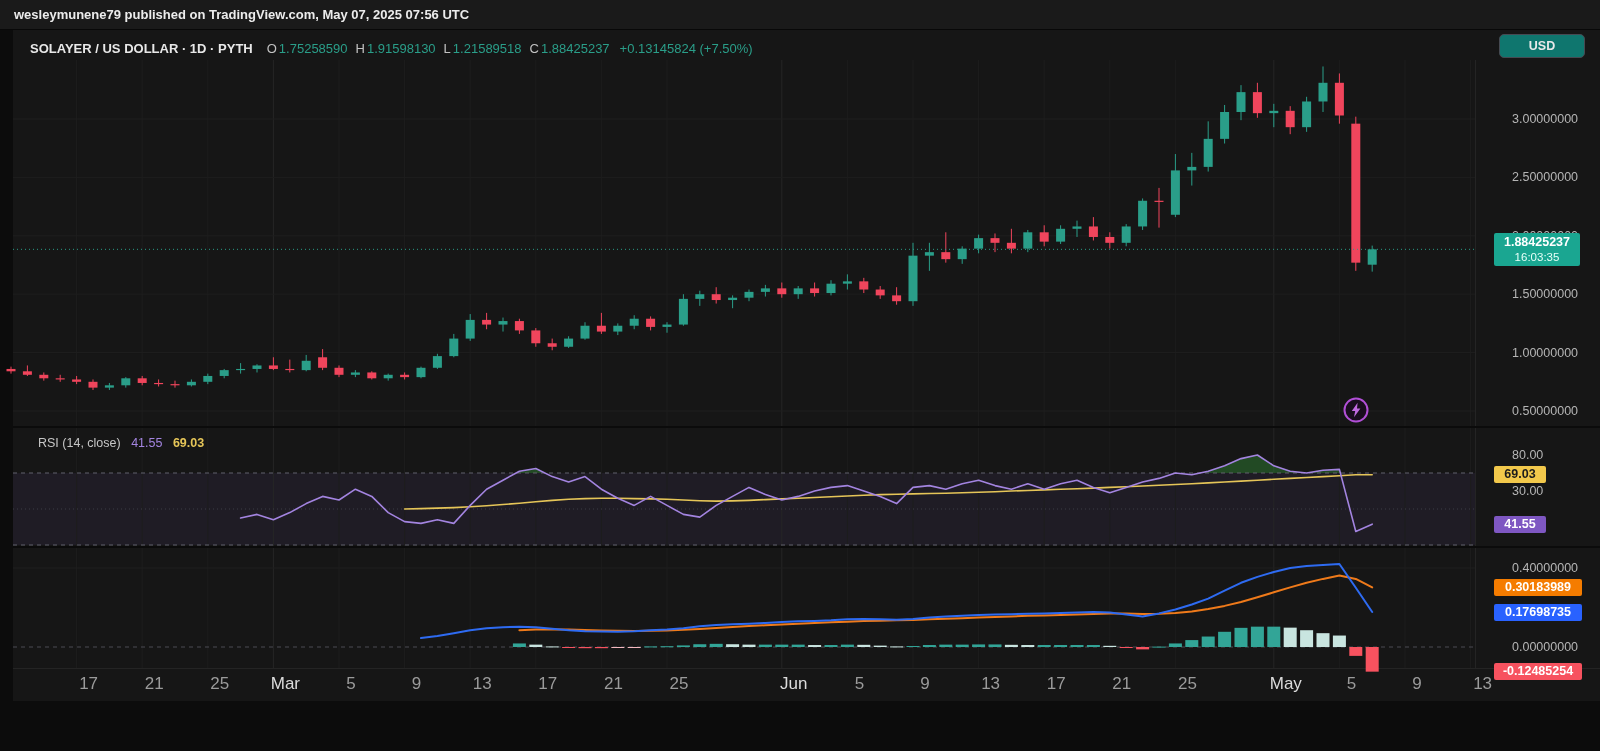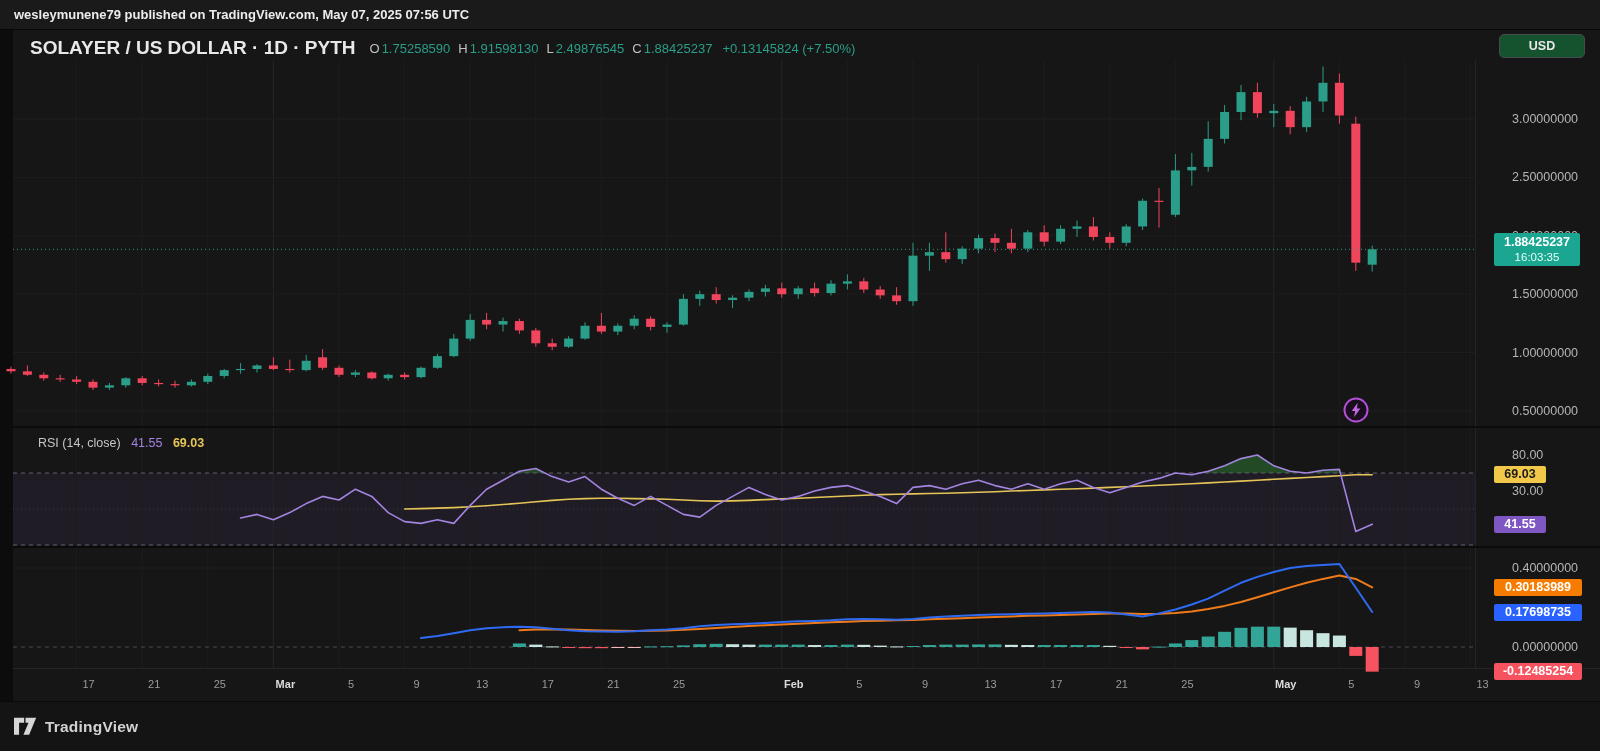--- a/index.html
+++ b/index.html
@@ -14,50 +14,50 @@
     position:absolute;left:0;top:0;width:1600px;height:30px;
     background:#1a1a1a;border-bottom:1px solid #080808;box-sizing:border-box;
     color:#ececec;font-size:13px;font-weight:700;line-height:29px;
     padding-left:14px;white-space:nowrap;
   }
   .widget{position:absolute;left:13px;top:30px;width:1587px;height:671px;background:#161616;}
   .symbol-row{
     position:absolute;left:17px;top:9px;height:18px;display:flex;align-items:center;
     font-size:13px;color:#d8d8d8;white-space:nowrap;z-index:5;
   }
-  .symbol-row .sym{font-size:19px;font-weight:600;color:#e8e8e8;margin-right:14px;}
+  .symbol-row .sym{font-size:13px;font-weight:600;color:#e8e8e8;margin-right:14px;}
   .symbol-row .lbl{color:#c2c2c2;margin-left:8px;}
   .symbol-row .val{color:#2a9e89;margin-left:2px;}
   .symbol-row .chg{color:#2a9e89;margin-left:10px;}
   .usd-btn{
     position:absolute;left:1486px;top:4px;width:86px;height:24px;z-index:6;
-    background:#14532d;border:1.5px solid #464a52;border-radius:5px;
+    background:#0f766e;border:1.5px solid #464a52;border-radius:5px;
     color:#e9e9e9;font-size:12.5px;font-weight:700;text-align:center;line-height:23px;
     cursor:pointer;box-sizing:border-box;
   }
   svg.pane{position:absolute;left:0;display:block;overflow:visible;}
   #price-svg{top:30px;}
   #rsi-svg{top:398px;}
   #macd-svg{top:518px;z-index:3;}
   .pane-sep{position:absolute;left:0;width:1587px;height:2px;background:#0b0b0b;z-index:4;}
   .axis-vline{position:absolute;left:1462px;top:30px;width:1px;height:608px;background:#242424;z-index:2;}
   .axis-hline{position:absolute;left:0;top:638px;width:1587px;height:1px;background:#242424;z-index:2;}
   .pane-title{
     position:absolute;left:25px;font-size:12.5px;color:#c6c6c6;z-index:5;white-space:nowrap;
   }
   .pane-title span{margin-right:7px;}
   .overlay{position:absolute;left:12px;top:0;width:1587px;height:671px;z-index:6;pointer-events:none;}
   .ptick{
     position:absolute;left:1487px;font-size:12.5px;color:#b5b5b5;white-space:nowrap;height:16px;line-height:16px;
   }
   .tl{
     position:absolute;top:646px;width:48px;text-align:center;
-    font-size:11px;color:#9b9b9b;height:16px;line-height:16px;
-  }
-  .tl.month{color:#dcdcdc;font-weight:700;text-align:center;}
+    font-size:17px;color:#9b9b9b;height:16px;line-height:16px;
+  }
+  .tl.month{color:#dcdcdc;font-weight:400;text-align:center;}
   .badge{
     position:absolute;left:1481px;border-radius:2px;color:#fff;z-index:7;
     font-size:12.5px;font-weight:700;text-align:center;box-sizing:border-box;
   }
   .badge.small{width:52px;height:17px;line-height:17px;}
   .badge.wide{width:88px;height:17px;line-height:17px;}
   .price-badge{
     width:86px;height:33px;background:#1aa691;padding-top:2px;
   }
   .price-badge .p{font-size:12.5px;font-weight:700;line-height:15px;}
@@ -81,21 +81,21 @@
 
   <div class="widget">
 
     <div class="symbol-row">
       <span class="sym">SOLAYER / US DOLLAR · 1D · PYTH</span>
       <span class="lbl" style="margin-left:0">O</span>
       <span class="val">1.75258590</span>
       <span class="lbl">H</span>
       <span class="val">1.91598130</span>
       <span class="lbl">L</span>
-      <span class="val">2.49876545</span>
+      <span class="val">1.21589518</span>
       <span class="lbl">C</span>
       <span class="val">1.88425237</span>
       <span class="chg">+0.13145824 (+7.50%)</span>
     </div>
 
     <div class="usd-btn">USD</div>
 
     <svg id="price-svg" class="pane" width="1587" height="367">
         <line x1="63.599999999999994" x2="63.599999999999994" y1="0" y2="367" stroke="#1d1d1d" stroke-width="1"></line>
         <line x1="129.2" x2="129.2" y1="0" y2="367" stroke="#1d1d1d" stroke-width="1"></line>
@@ -434,21 +434,21 @@
         <div class="tl" style="left: 39.6px; top: 646px;">17</div>
         <div class="tl" style="left: 105.2px; top: 646px;">21</div>
         <div class="tl" style="left: 170.8px; top: 646px;">25</div>
         <div class="tl month" style="left: 236.4px; top: 646px;">Mar</div>
         <div class="tl" style="left: 302px; top: 646px;">5</div>
         <div class="tl" style="left: 367.6px; top: 646px;">9</div>
         <div class="tl" style="left: 433.2px; top: 646px;">13</div>
         <div class="tl" style="left: 498.8px; top: 646px;">17</div>
         <div class="tl" style="left: 564.4px; top: 646px;">21</div>
         <div class="tl" style="left: 630px; top: 646px;">25</div>
-        <div class="tl month" style="left: 744.8px; top: 646px;">Feb</div>
+        <div class="tl month" style="left: 744.8px; top: 646px;">Jun</div>
         <div class="tl" style="left: 810.4px; top: 646px;">5</div>
         <div class="tl" style="left: 876px; top: 646px;">9</div>
         <div class="tl" style="left: 941.6px; top: 646px;">13</div>
         <div class="tl" style="left: 1007.2px; top: 646px;">17</div>
         <div class="tl" style="left: 1072.8px; top: 646px;">21</div>
         <div class="tl" style="left: 1138.4px; top: 646px;">25</div>
         <div class="tl month" style="left: 1236.8px; top: 646px;">May</div>
         <div class="tl" style="left: 1302.4px; top: 646px;">5</div>
         <div class="tl" style="left: 1368px; top: 646px;">9</div>
         <div class="tl" style="left: 1433.6px; top: 646px;">13</div>
@@ -467,21 +467,14 @@
     <div class="badge wide" style="top:633px;background:#f7525f">-0.12485254</div>
 
     <div class="bolt-btn">
       <svg width="28" height="28" viewBox="0 0 28 28">
         <circle cx="14" cy="14" r="11.5" fill="rgba(26,12,32,0.85)" stroke="#b14fd6" stroke-width="2"></circle>
         <path d="M15.6 6.8 L9.8 15 h3.4 L12 21.2 L18.4 12.6 h-3.4 Z" fill="#c06ae0"></path>
       </svg>
     </div>
   </div>
 
-  <div class="bottombar">
-    <svg width="24" height="19" viewBox="0 0 26 19">
-      <path d="M0 0 h11 v5.5 h-5.5 v13 h-5.5 z" fill="#d6d6d6"></path>
-      <path d="M12.5 0 h11.5 l-7.6 18.5 h-6.2 l5.5 -13 h-3.2 z" fill="#d6d6d6"></path>
-    </svg>
-    <span class="brand">TradingView</span>
-  </div>
 
 </div>
 
 </body></html>

